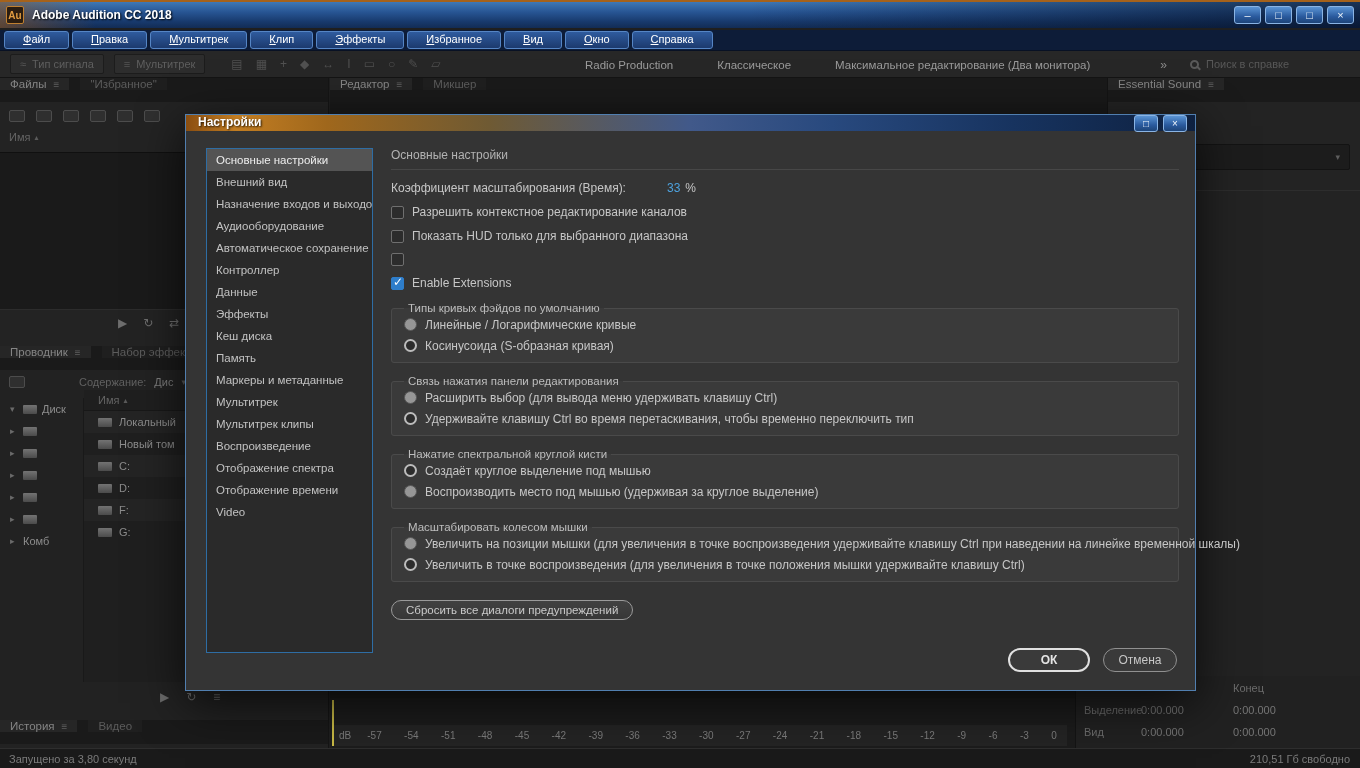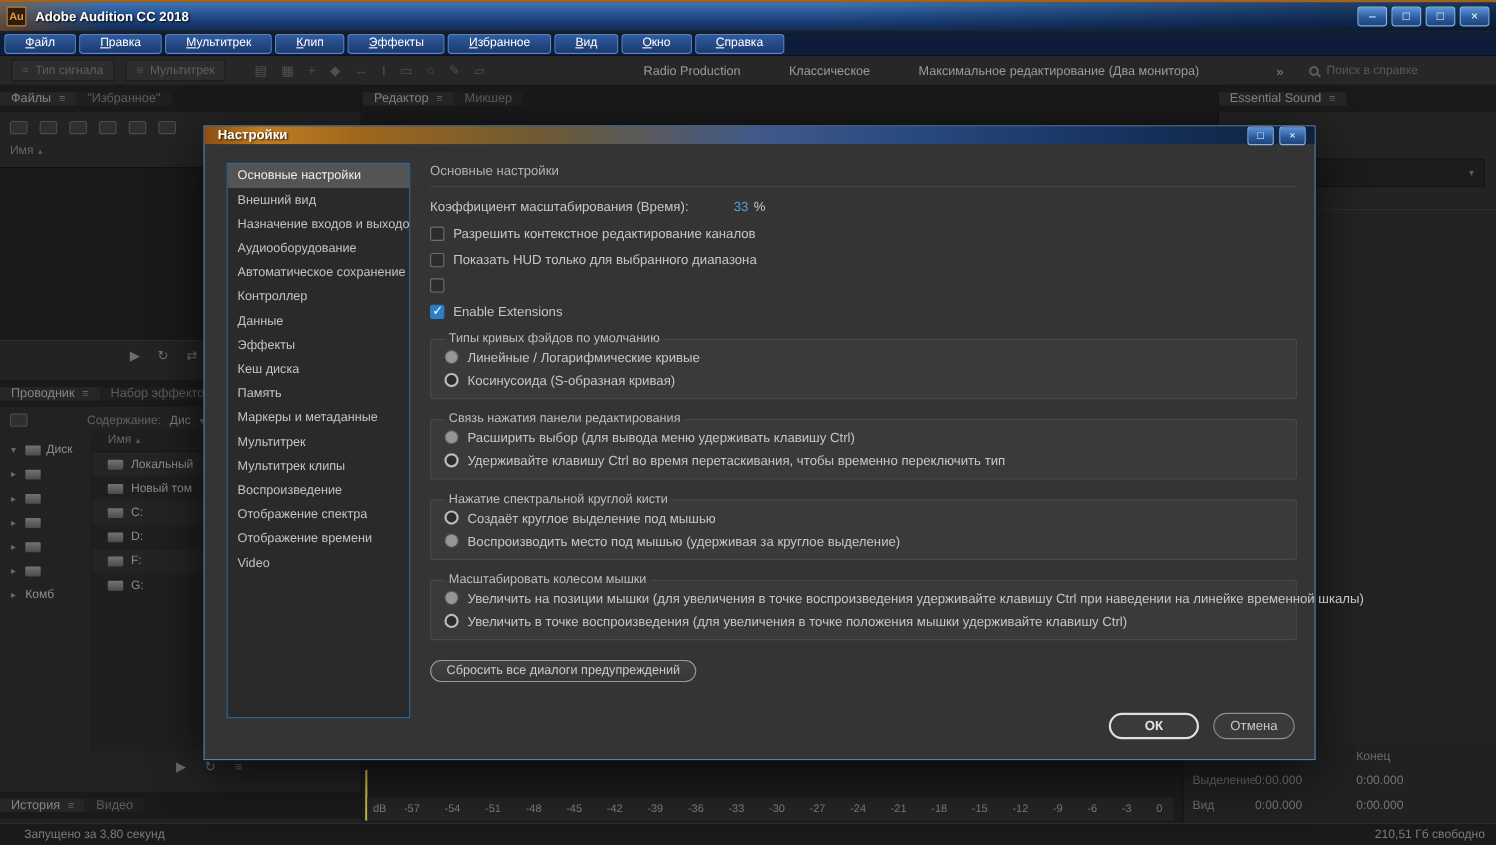--- a/index.html
+++ b/index.html
@@ -38,21 +38,21 @@
   .ws{margin-right:44px;color:#9b9b9b;font-size:11.5px;white-space:nowrap;}
   .ws-overflow{margin-left:26px;color:#8a8a8a;}
   .searchbox{display:flex;align-items:center;gap:7px;margin-left:auto;margin-right:14px;}
   .mag{width:9px;height:9px;border:2px solid #5a5a5a;border-radius:50%;position:relative;flex:none;}
   .mag::after{content:"";position:absolute;width:5px;height:2px;background:#5a5a5a;transform:rotate(45deg);right:-4px;bottom:-2px;}
   .search-input{background:transparent;border:none;outline:none;color:#9a9a9a;font-size:11px;width:140px;
     font-family:"Liberation Sans","DejaVu Sans",sans-serif;}
   .search-input::placeholder{color:#585858;}
 
   
-  .ptab-row{display:flex;gap:0;height:24px;background:#1a1a1a;align-items:center;}
+  .ptab-row{display:flex;gap:11px;height:24px;background:#1a1a1a;align-items:flex-start;}
   .ptab{display:flex;align-items:center;gap:7px;padding:0 10px;background:#262626;color:#858585;font-size:11.5px;white-space:nowrap;}
   .ptab.inactive{background:#1f1f1f;color:#5c5c5c;}
   .menu-glyph{color:#5f5f5f;font-size:10px;}
   .sort-arrow{font-size:8px;color:#5a5a5a;}
   .chevron{color:#5d5d5d;font-size:9px;}
 
   
   .files-panel{position:absolute;left:0;top:78px;width:329px;height:268px;background:#232323;border-right:1px solid #151515;}
   .icon-row{display:flex;gap:11px;padding:8px 9px 4px;}
   .ph-icon{width:16px;height:12px;background:#2f2f2f;border:1px solid #4c4c4c;border-radius:2px;}
@@ -98,21 +98,21 @@
   .sel-panel{position:absolute;left:1075px;top:676px;width:285px;height:72px;background:#212121;border-left:1px solid #141414;}
   .sel-hdr{position:absolute;left:157px;top:6px;color:#6c6c6c;font-size:11px;}
   .sel-row{position:absolute;left:8px;display:flex;color:#6c6c6c;font-size:11px;justify-content:space-between;}
   .sel-row .lbl{width:57px;}
   .sel-row .val{width:92px;color:#757575;}
   .sel-row1{top:28px;} .sel-row2{top:50px;}
 
   
   .statusbar{position:absolute;left:0;top:748px;width:1360px;height:20px;background:#1a1a1a;border-top:1px solid #2e2e2e;
     display:flex;align-items:center;font-size:11px;color:#7b7b7b;}
-  .status-left{padding-left:22px;} .status-right{margin-left:auto;padding-right:10px;}
+  .status-left{padding-left:9px;} .status-right{margin-left:auto;padding-right:10px;}
 
   
   .dialog{position:absolute;left:185px;top:114px;width:1011px;height:577px;background:#343434;border:1px solid #517fb0;
     box-shadow:0 12px 45px rgba(0,0,0,.7);z-index:10;}
   .dialog-titlebar{height:16px;display:flex;align-items:flex-start;padding:0 8px 0 12px;
     background:linear-gradient(90deg,#8a4e11 0%,#c27d22 5%,#9f671c 14%,#6f5a33 30%,#41598a 50%,#28497e 64%,#17335f 82%,#0e2140 100%);}
   .dlg-title{color:#fff;font-weight:bold;font-size:12px;text-shadow:1px 1px 2px rgba(0,0,0,.8);}
   .dlg-btns{margin-left:auto;display:flex;gap:5px;}
   .dlg-btn{width:24px;height:17px;display:flex;align-items:center;justify-content:center;
     background:linear-gradient(180deg,#5a94d4,#2a5a9e 60%,#1d4478);border:1px solid #8ab4e4;border-radius:3px;

